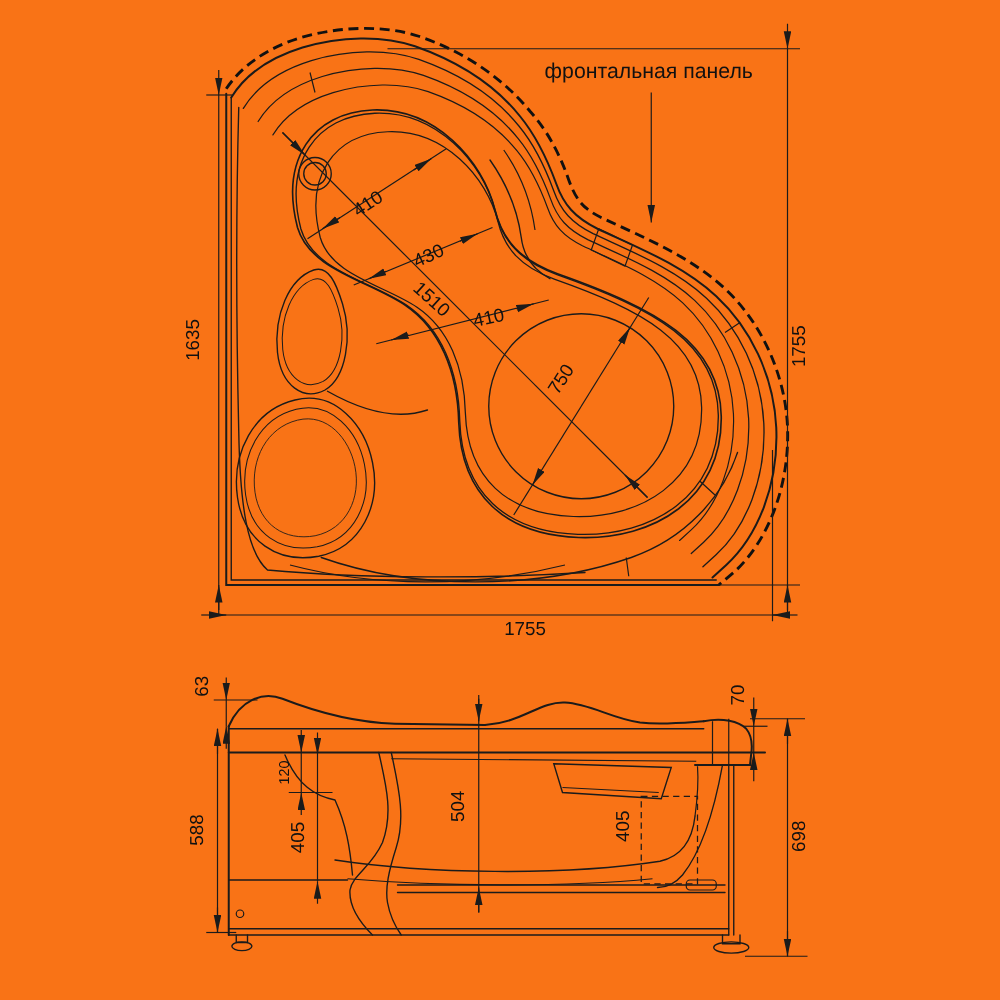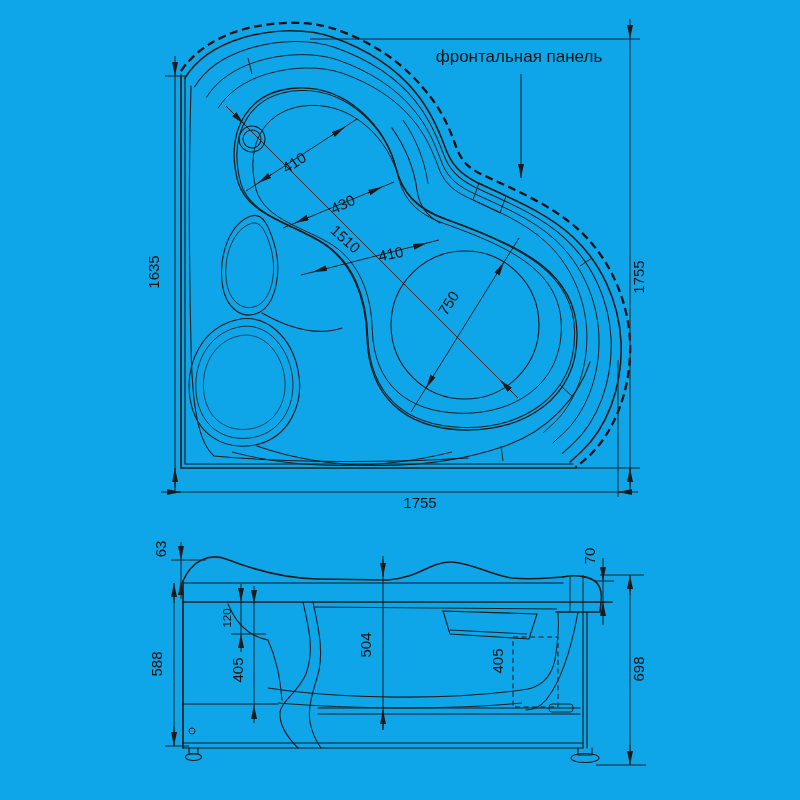--- a/index.html
+++ b/index.html
@@ -1,16 +1,16 @@
 <!DOCTYPE html>
 <html><head>
 <meta charset="utf-8">
 <style>
   html,body{margin:0;padding:0;background:#fff;}
-  .canvas{width:800px;height:800px;background:#0ea5e9;position:relative;font-family:"Liberation Sans",sans-serif;}
+  .canvas{width:800px;height:800px;background:#f97316;position:relative;font-family:"Liberation Sans",sans-serif;}
   svg{display:block;}
   .ln   {stroke:#1b1b1b;stroke-width:1.6;fill:none;stroke-linecap:round;}
   .ln2  {stroke:#1b1b1b;stroke-width:1.1;fill:none;stroke-linecap:round;}
   .ln3  {stroke:#1b1b1b;stroke-width:1.3;fill:none;stroke-linecap:round;}
   .thin {stroke:#1b1b1b;stroke-width:0.95;fill:none;stroke-linecap:butt;}
   .dash {stroke:#111;stroke-width:2.3;fill:none;stroke-dasharray:8 4.5;stroke-linecap:butt;}
   .dashbox{stroke:#1b1b1b;stroke-width:1;fill:none;stroke-dasharray:5 3.5;}
   .dim  {font-family:"Liberation Sans",sans-serif;font-size:15px;fill:#111;}
   .dimsm{font-family:"Liberation Sans",sans-serif;font-size:11.5px;fill:#111;}
   .lbl  {font-family:"Liberation Sans",sans-serif;font-size:17px;fill:#111;}

